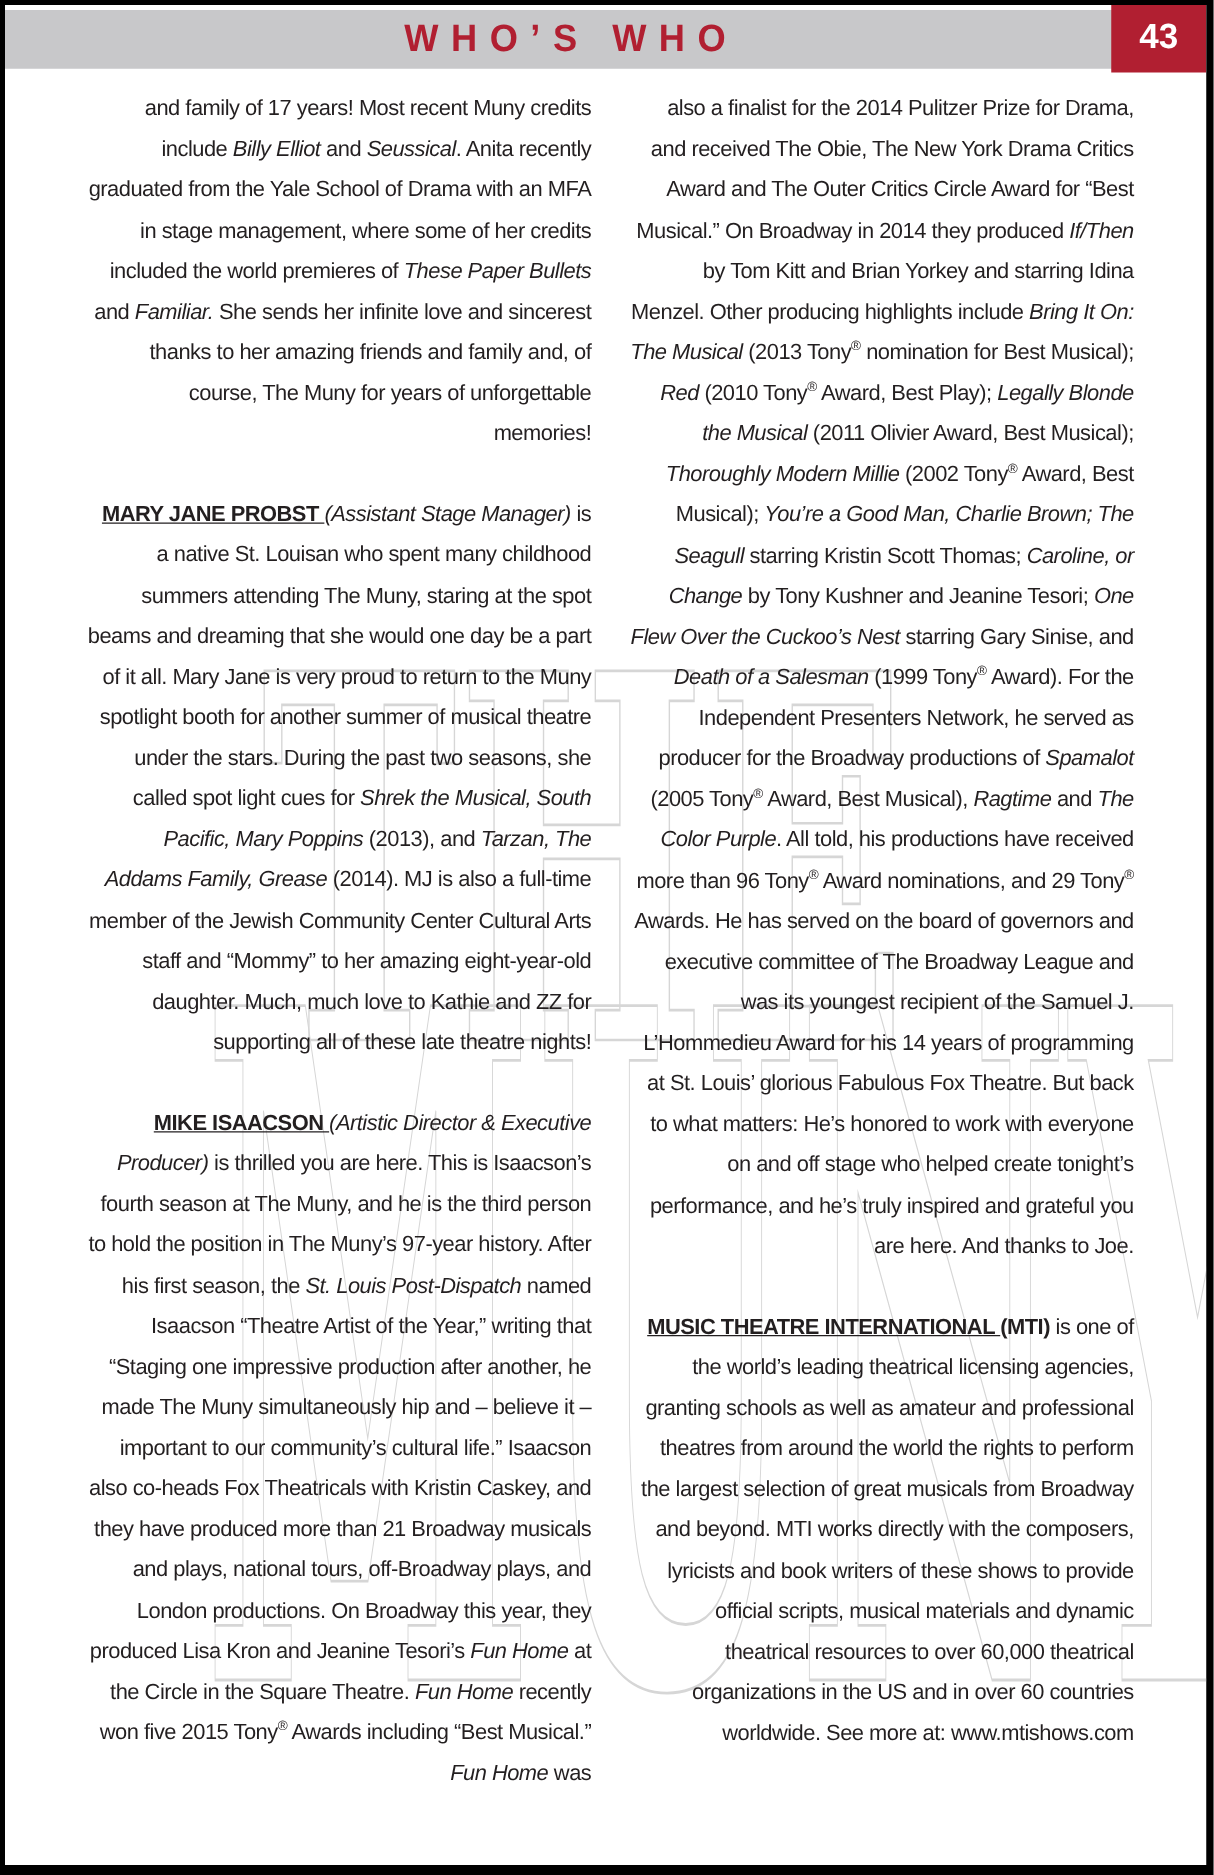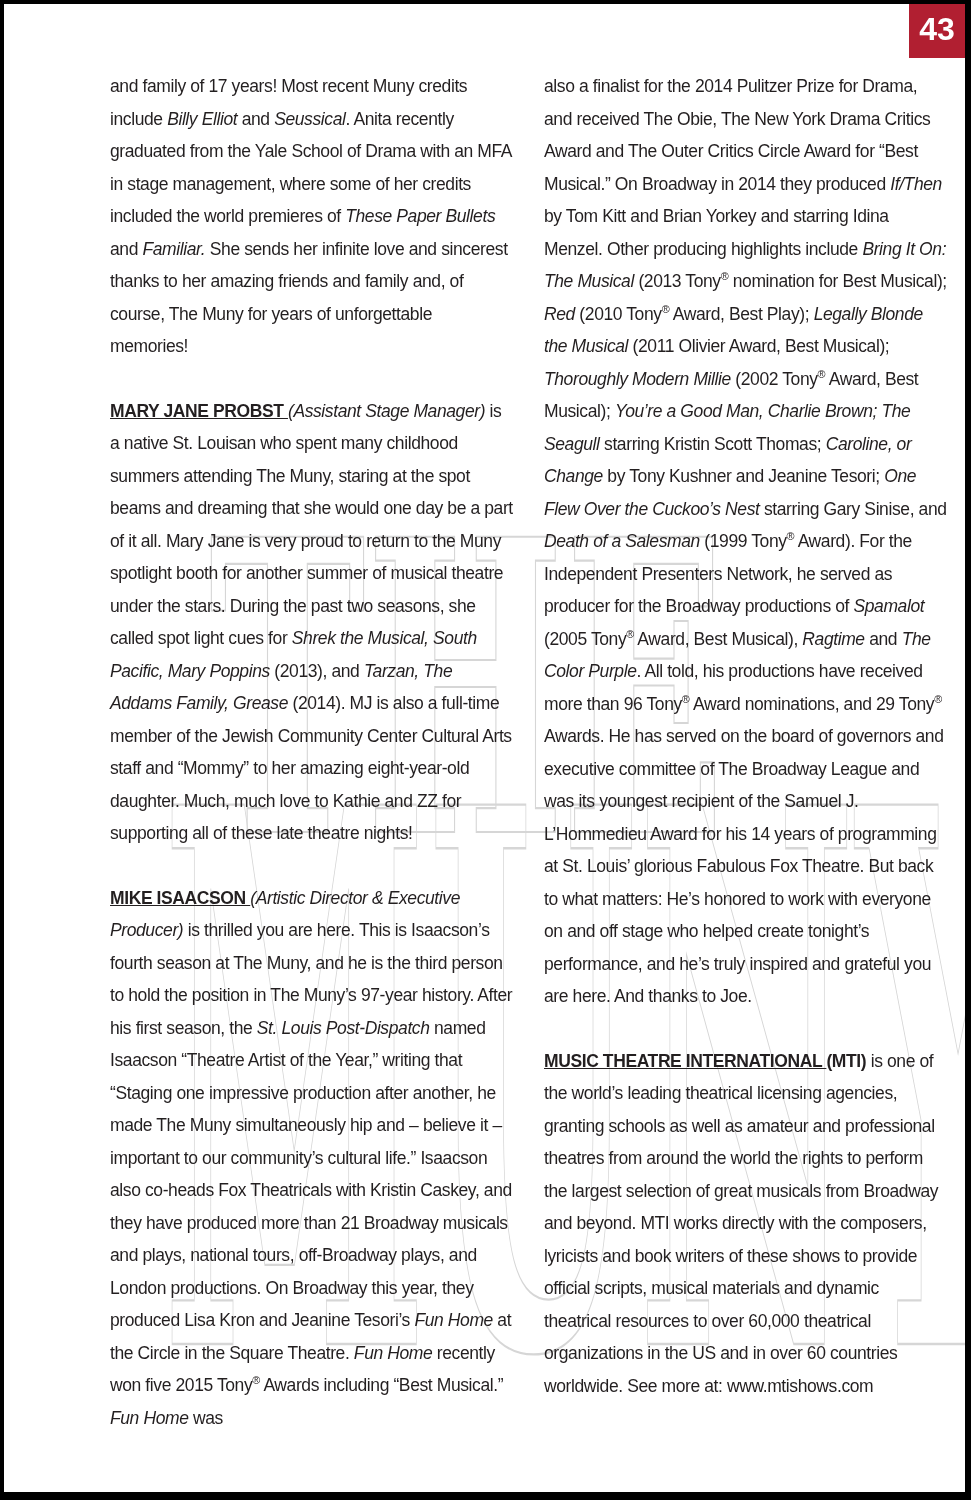--- a/index.html
+++ b/index.html
@@ -28,61 +28,63 @@
   }
   .page-title{
     font-weight:700;
     font-size:29px;
     letter-spacing:10px;
     color:var(--red);
     white-space:nowrap;
     transform:scaleY(1.05);
   }
   .page-num{
-    position:absolute;right:0;top:-4px;width:56px;height:58px;
+    position:absolute;right:0;top:-4px;width:76px;height:58px;
     background:var(--red);
     display:flex;align-items:center;justify-content:center;
-    color:#fff;font-weight:700;font-size:32px;
+    color:#fff;font-weight:700;font-size:28px;
   }
   
   .watermark{position:absolute;left:0;top:0;z-index:0;pointer-events:none;}
   .watermark text{
     font-family:"DejaVu Serif", serif;
     font-weight:bold;
     fill:none;
     stroke:var(--wm);
     stroke-width:1.7px;
   }
   
   .col{
     position:absolute;top:66px;width:403px;z-index:1;
     font-size:17.5px;
     line-height:32.5px;
     letter-spacing:-0.4px;
-    text-align:left;
-    margin-left:40px;
+    text-align:right;
   }
   .col-left{left:66px;}
   .col-right{left:500px;}
   .col p{margin:0 0 32px 0;}
   .r-b{font-weight:700;text-decoration:underline;}
   .r-i{font-style:italic;}
   .r-bi{font-weight:700;}
   sup{font-size:0.62em;vertical-align:super;line-height:0;}
 </style>
 </head>
 <body>
 
 <div class="page">
 
   <svg class="watermark" width="961" height="1488" viewBox="0 0 961 1488" aria-hidden="true">
     <text transform="translate(205,828) scale(0.78,1.5)" font-size="270" vector-effect="non-scaling-stroke">THE</text>
     <text transform="translate(158,1340) scale(0.60,1.85)" font-size="400" vector-effect="non-scaling-stroke">MUNY</text>
   </svg>
 
+  <div class="header-bar">
+    <span class="page-title">WHO’S WHO</span>
+  </div>
   <div class="page-num">43</div>
 
   <div class="col col-left">
       <p><span>and family of 17 years! Most recent Muny credits include </span><span class="r-i">Billy Elliot</span><span> and </span><span class="r-i">Seussical</span><span>. Anita recently graduated from the Yale School of Drama with an MFA in stage management, where some of her credits included the world premieres of </span><span class="r-i">These Paper Bullets</span><span> and </span><span class="r-i">Familiar.</span><span> She sends her infinite love and sincerest thanks to her amazing friends and family and, of course, The Muny for years of unforgettable memories!</span></p>
       <p><span class="r-b">MARY JANE PROBST </span><span class="r-i">(Assistant Stage Manager)</span><span> is a native St. Louisan who spent many childhood summers attending The Muny, staring at the spot beams and dreaming that she would one day be a part of it all. Mary Jane is very proud to return to the Muny spotlight booth for another summer of musical theatre under the stars. During the past two seasons, she called spot light cues for </span><span class="r-i">Shrek the Musical, South Pacific, Mary Poppins</span><span> (2013), and </span><span class="r-i">Tarzan, The Addams Family, Grease</span><span> (2014). MJ is also a full-time member of the Jewish Community Center Cultural Arts staff and “Mommy” to her amazing eight-year-old daughter. Much, much love to Kathie and ZZ for supporting all of these late theatre nights!</span></p>
       <p><span class="r-b">MIKE ISAACSON </span><span class="r-i">(Artistic Director &amp; Executive Producer)</span><span> is thrilled you are here. This is Isaacson’s fourth season at The Muny, and he is the third person to hold the position in The Muny’s 97-year history. After his first season, the </span><span class="r-i">St. Louis Post-Dispatch</span><span> named Isaacson “Theatre Artist of the Year,” writing that “Staging one impressive production after another, he made The Muny simultaneously hip and – believe it – important to our community’s cultural life.” Isaacson also co-heads Fox Theatricals with Kristin Caskey, and they have produced more than 21 Broadway musicals and plays, national tours, off-Broadway plays, and London productions. On Broadway this year, they produced Lisa Kron and Jeanine Tesori’s </span><span class="r-i">Fun Home</span><span> at the Circle in the Square Theatre. </span><span class="r-i">Fun Home</span><span> recently won five 2015 Tony<sup>®</sup> Awards including “Best Musical.” </span><span class="r-i">Fun Home</span><span> was</span></p>
     </div>
   <div class="col col-right">
       <p><span>also a finalist for the 2014 Pulitzer Prize for Drama, and received The Obie, The New York Drama Critics Award and The Outer Critics Circle Award for “Best Musical.” On Broadway in 2014 they produced </span><span class="r-i">If/Then</span><span> by Tom Kitt and Brian Yorkey and starring Idina Menzel. Other producing highlights include </span><span class="r-i">Bring It On: The Musical</span><span> (2013 Tony<sup>®</sup> nomination for Best Musical); </span><span class="r-i">Red</span><span> (2010 Tony<sup>®</sup> Award, Best Play); </span><span class="r-i">Legally Blonde the Musical</span><span> (2011 Olivier Award, Best Musical); </span><span class="r-i">Thoroughly Modern Millie</span><span> (2002 Tony<sup>®</sup> Award, Best Musical); </span><span class="r-i">You’re a Good Man, Charlie Brown; The Seagull</span><span> starring Kristin Scott Thomas; </span><span class="r-i">Caroline, or Change</span><span> by Tony Kushner and Jeanine Tesori; </span><span class="r-i">One Flew Over the Cuckoo’s Nest</span><span> starring Gary Sinise, and </span><span class="r-i">Death of a Salesman</span><span> (1999 Tony<sup>®</sup> Award). For the Independent Presenters Network, he served as producer for the Broadway productions of </span><span class="r-i">Spamalot</span><span> (2005 Tony<sup>®</sup> Award, Best Musical), </span><span class="r-i">Ragtime</span><span> and </span><span class="r-i">The Color Purple</span><span>. All told, his productions have received more than 96 Tony<sup>®</sup> Award nominations, and 29 Tony<sup>®</sup> Awards. He has served on the board of governors and executive committee of The Broadway League and was its youngest recipient of the Samuel J. L’Hommedieu Award for his 14 years of programming at St. Louis’ glorious Fabulous Fox Theatre. But back to what matters: He’s honored to work with everyone on and off stage who helped create tonight’s performance, and he’s truly inspired and grateful you are here. And thanks to Joe.</span></p>
       <p><span class="r-b">MUSIC THEATRE INTERNATIONAL </span><span class="r-bi">(MTI)</span><span> is one of the world’s leading theatrical licensing agencies, granting schools as well as amateur and professional theatres from around the world the rights to perform the largest selection of great musicals from Broadway and beyond.  MTI works directly with the composers, lyricists and book writers of these shows to provide official scripts, musical materials and dynamic theatrical resources to over 60,000 theatrical organizations in the US and in over 60 countries worldwide. See more at: www.mtishows.com</span></p>

